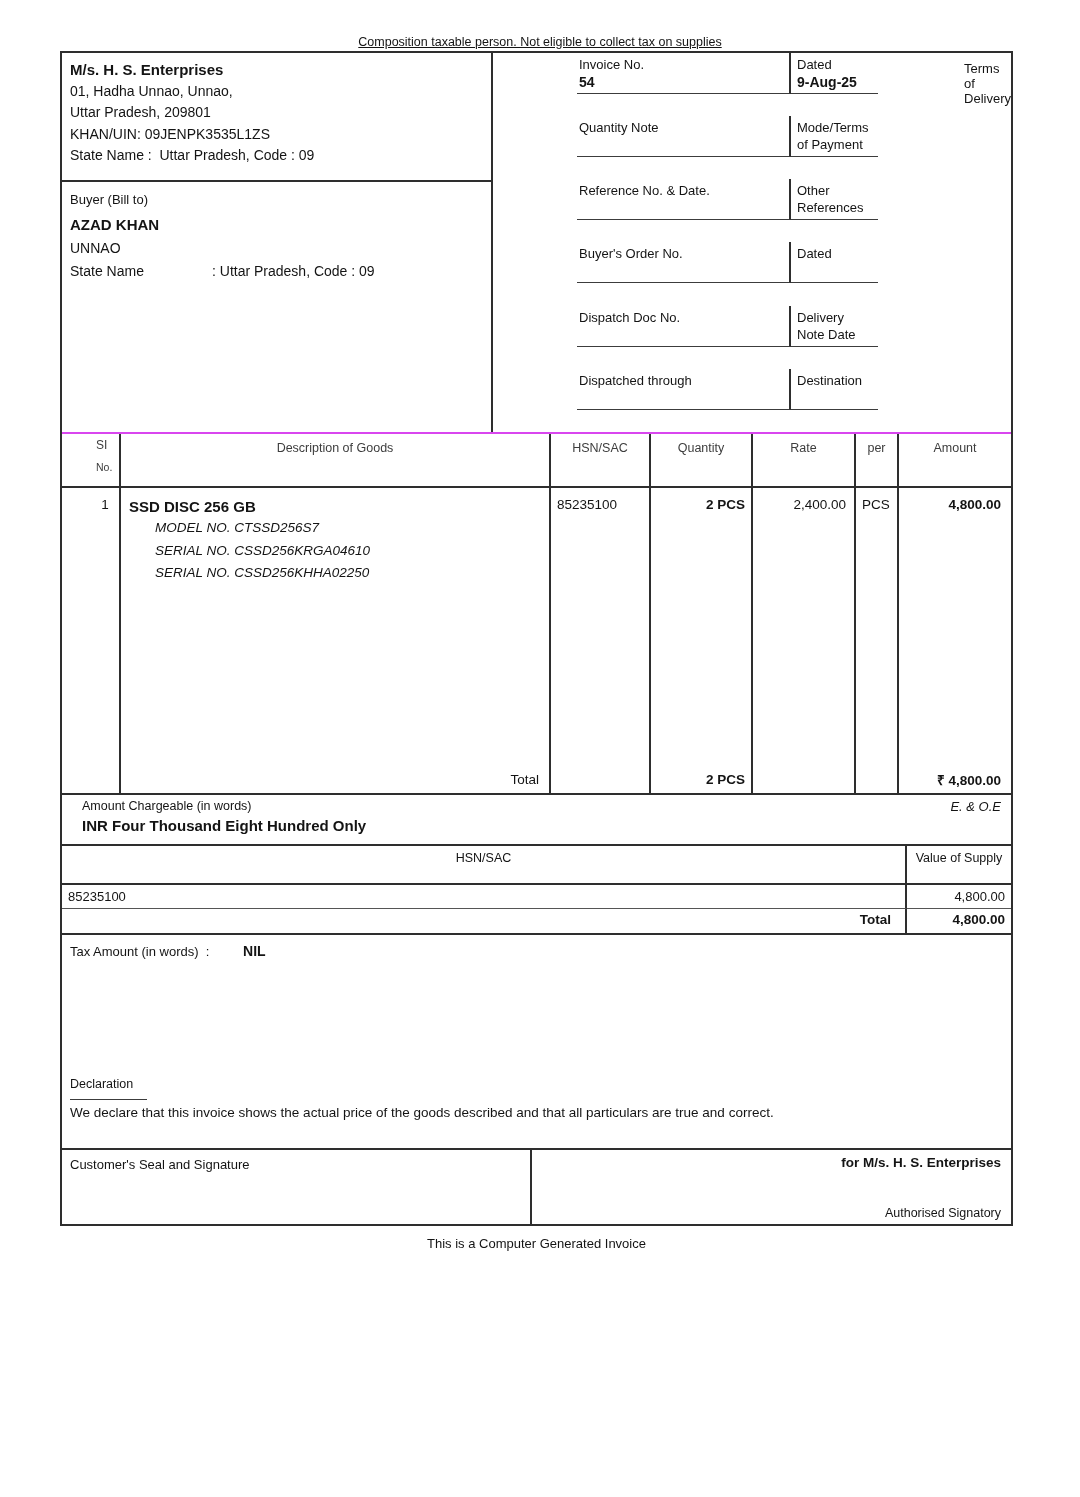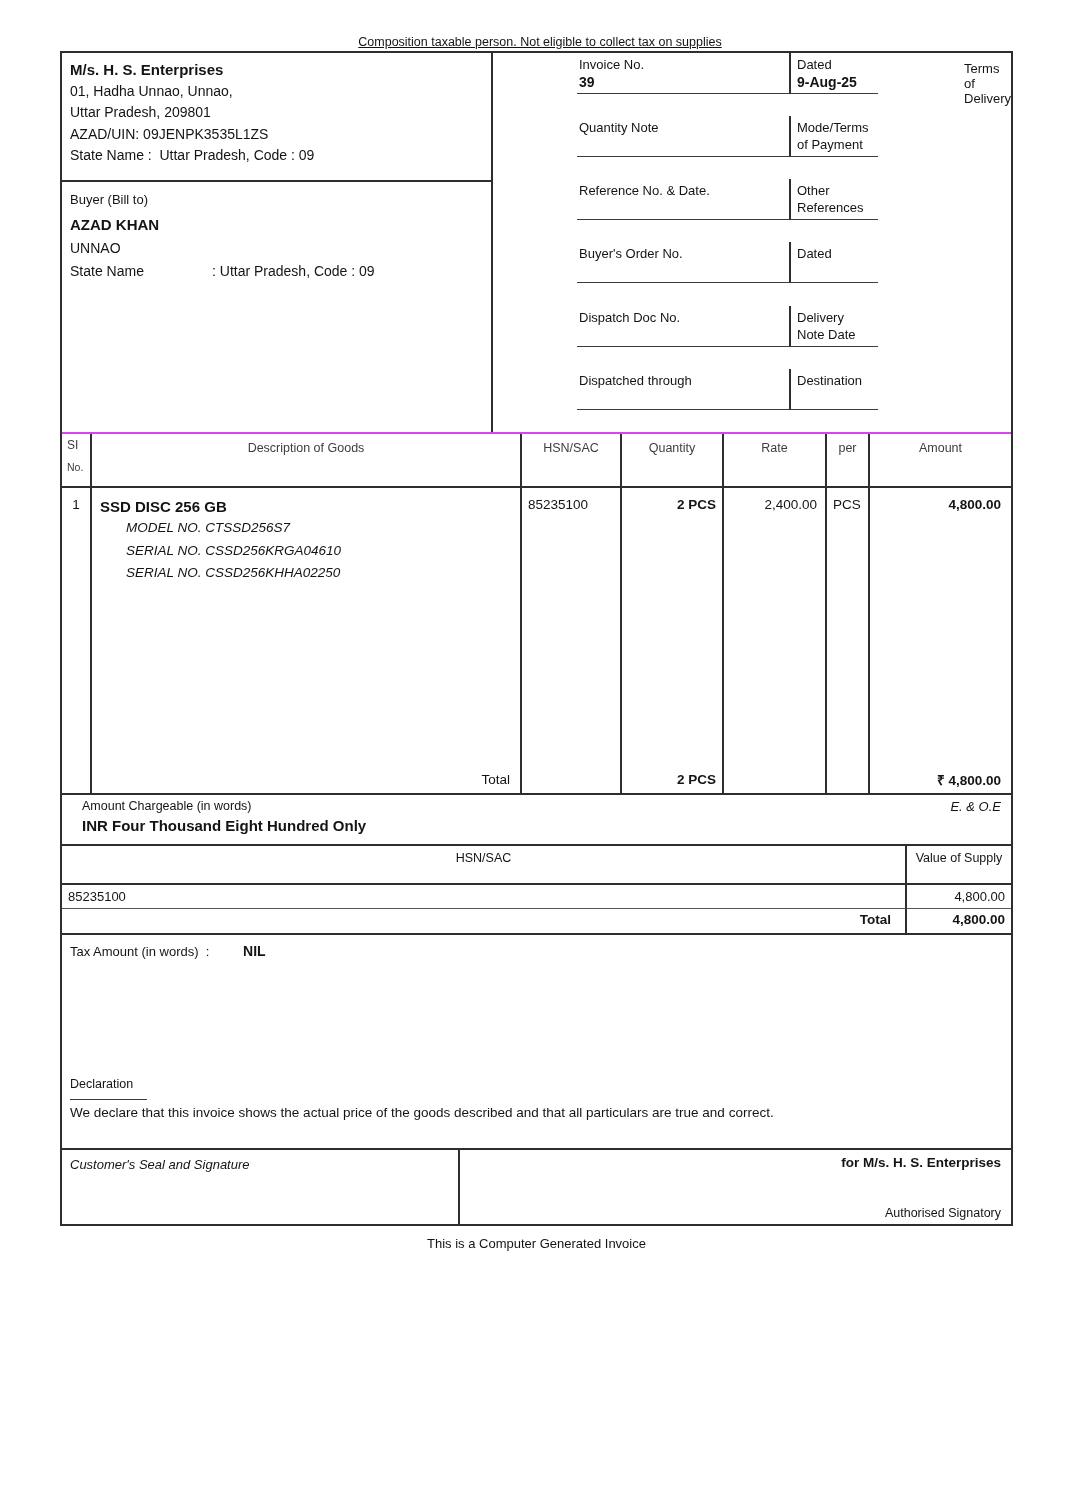--- a/index.html
+++ b/index.html
@@ -41,20 +41,21 @@
   .dcell.dleft { border-right:2px solid #2e2e2e; }
   .dcell.dright { padding-left:6px; }
   .dlabel { font-size:13px; line-height:17px; }
   .dvalue { font-size:14px; font-weight:bold; line-height:18px; }
   .terms-area { flex:1; padding:8px 0 0 86px; font-size:13px; }
 
   
   .items-header, .items-body, .items-total {
     display:grid;
     grid-template-columns:28px 430px 100px 102px 103px 43px 1fr;
+    padding-left:29px;
   }
   .items-header { height:54px; border-bottom:2px solid #2e2e2e; color:#3d3d3d; }
   .items-header > div { border-left:2px solid #2e2e2e; font-size:12.5px; text-align:center; padding-top:7px; }
   .items-header > div:first-child { border-left:none; text-align:left; padding:4px 0 0 5px; }
   .hdr-si { font-size:12px; line-height:14px; }
   .hdr-no { font-size:10.5px; margin-top:9px; }
 
   .items-body { height:280px; }
   .items-body > div { border-left:2px solid #2e2e2e; padding-top:9px; font-size:13.5px; }
   .items-body > div:first-child { border-left:none; text-align:center; }
@@ -99,21 +100,21 @@
   
   .tax-section { height:213px; display:flex; flex-direction:column; padding:8px 8px 0 8px; }
   .tax-row { font-size:13px; }
   .tax-value { font-weight:bold; font-size:14px; margin-left:30px; }
   .tax-spacer { flex:1; }
   .decl-title { font-size:12.5px; display:inline-block; width:fit-content; border-bottom:1px solid #3c3c3c; padding-right:14px; padding-bottom:8px; }
   .decl-text { font-size:13.5px; margin-top:5px; margin-bottom:28px; }
 
   
   .sig-section { height:76px; border-top:2px solid #2e2e2e; display:flex; }
-  .sig-left { width:398px; border-right:2px solid #2e2e2e; padding:7px 8px 0 8px; font-size:13px;font-style:italic; }
+  .sig-left { width:470px; border-right:2px solid #2e2e2e; padding:7px 8px 0 8px; font-size:13px; }
   .sig-right { flex:1; display:flex; flex-direction:column; justify-content:space-between; align-items:flex-end; padding:5px 10px 4px 10px; }
   .sig-for { font-weight:bold; font-size:13.5px; }
   .sig-auth { font-size:12.5px; }
 
   .page-footer { width:953px; margin-left:60px; text-align:center; font-size:13px; margin-top:10px; }
 </style>
 </head>
 <body>
 
 <div class="page">
@@ -122,40 +123,40 @@
 
   <div class="invoice-box">
 
     <div class="top-section">
 
       <div class="party-panel">
         <div class="seller">
           <div class="seller-name">M/s. H. S. Enterprises</div>
           <div>01, Hadha Unnao, Unnao,</div>
           <div>Uttar Pradesh, 209801</div>
-          <div>AZAD/UIN: 09JENPK3535L1ZS</div>
+          <div>KHAN/UIN: 09JENPK3535L1ZS</div>
           <div class="pre">State Name :  Uttar Pradesh, Code : 09</div>
         </div>
         <div class="buyer">
           <div class="buyer-label">Buyer (Bill to)</div>
           <div class="buyer-name">AZAD KHAN</div>
           <div>UNNAO</div>
           <div class="state-row">
             <span class="sl">State Name</span>
             <span>: Uttar Pradesh, Code : 09</span>
           </div>
         </div>
       </div>
 
       <div class="details-panel">
         <div class="detail-grid">
 
           <div class="dcell dleft">
             <div class="dlabel">Invoice No.</div>
-            <div class="dvalue">39</div>
+            <div class="dvalue">54</div>
           </div>
           <div class="dcell dright">
             <div class="dlabel">Dated</div>
             <div class="dvalue">9-Aug-25</div>
           </div>
 
           <div class="dcell dleft">
             <div class="dlabel">Quantity Note</div>
             <div class="dvalue"></div>
           </div>

